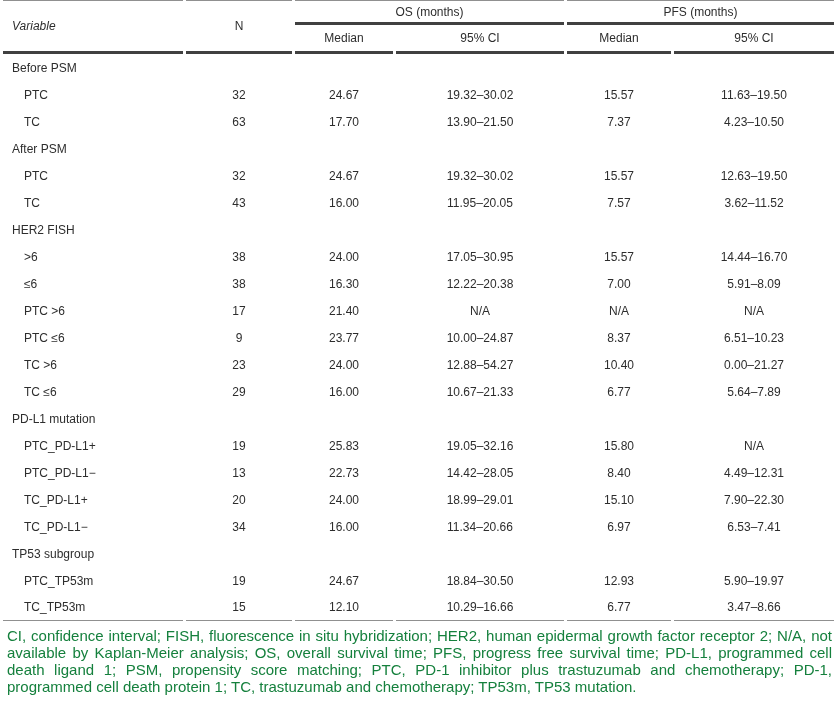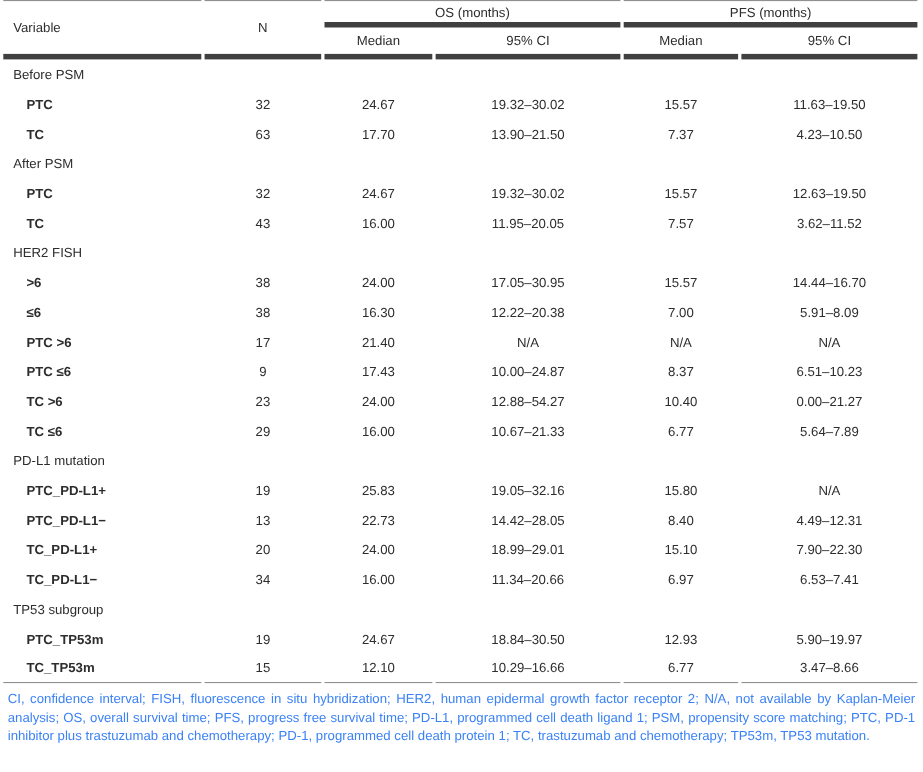--- a/index.html
+++ b/index.html
@@ -14,37 +14,37 @@
   table.stat {
     border-collapse: separate;
     border-spacing: 3px 0;
     table-layout: fixed;
     width: 837px;
     font-size: 12px;
     color: #2d2d2d;
   }
   th, td { padding: 0; font-weight: normal; }
   .rt { border-top: 1px solid #909090; }
-  .rb { border-bottom: 5px solid #404040; }
-  .h-var { text-align: left; padding-left: 9px; vertical-align: middle; }
+  .rb { border-bottom: 3px solid #404040; }
+  .h-var { text-align: left; padding-left: 9px; vertical-align: middle; font-style: italic; }
   .h-n { text-align: center; vertical-align: middle; }
   .h-group { height: 25px; text-align: center; vertical-align: middle; }
   .h-sub { height: 29px; text-align: center; vertical-align: middle; margin-top: 48px; }
   td.c { text-align: center; height: 27px; vertical-align: middle; }
   td.sec { text-align: left; padding-left: 9px; height: 27px; vertical-align: middle; }
-  td.item { text-align: left; padding-left: 21px; height: 27px; vertical-align: middle; font-weight: bold; }
+  td.item { text-align: left; padding-left: 21px; height: 27px; vertical-align: middle; }
   tr.last td { border-bottom: 1px solid #909090; margin-top: 24px; }
   .footnote {
     width: 833px;
     margin: 6px 0 0 0;
     padding: 0 1px 0 7px;
-    font-size: 12px;
+    font-size: 15px;
     line-height: 17px;
     text-align: justify;
-    color: #3b82f6;
+    color: #15803d;
   }
 </style>
 </head>
 <body>
 
 <div>
   <table class="stat">
     <colgroup>
       <col style="width:180px">
       <col style="width:106px">
@@ -129,21 +129,21 @@
           <td class="item">PTC &gt;6</td>
           <td class="c">17</td>
           <td class="c">21.40</td>
           <td class="c">N/A</td>
           <td class="c">N/A</td>
           <td class="c">N/A</td>
         </tr>
         <tr>
           <td class="item">PTC ≤6</td>
           <td class="c">9</td>
-          <td class="c">17.43</td>
+          <td class="c">23.77</td>
           <td class="c">10.00–24.87</td>
           <td class="c">8.37</td>
           <td class="c">6.51–10.23</td>
         </tr>
         <tr>
           <td class="item">TC &gt;6</td>
           <td class="c">23</td>
           <td class="c">24.00</td>
           <td class="c">12.88–54.27</td>
           <td class="c">10.40</td>

